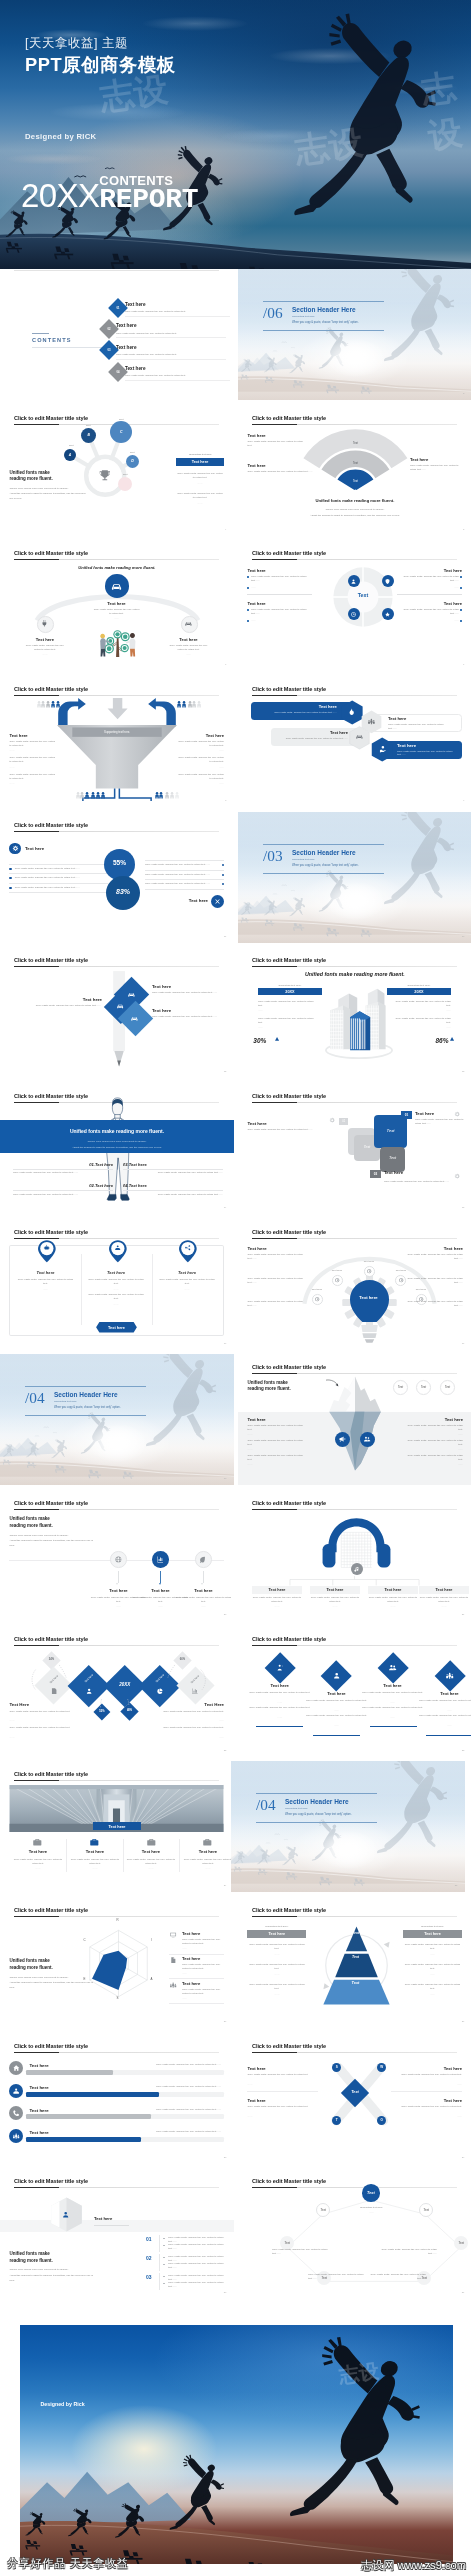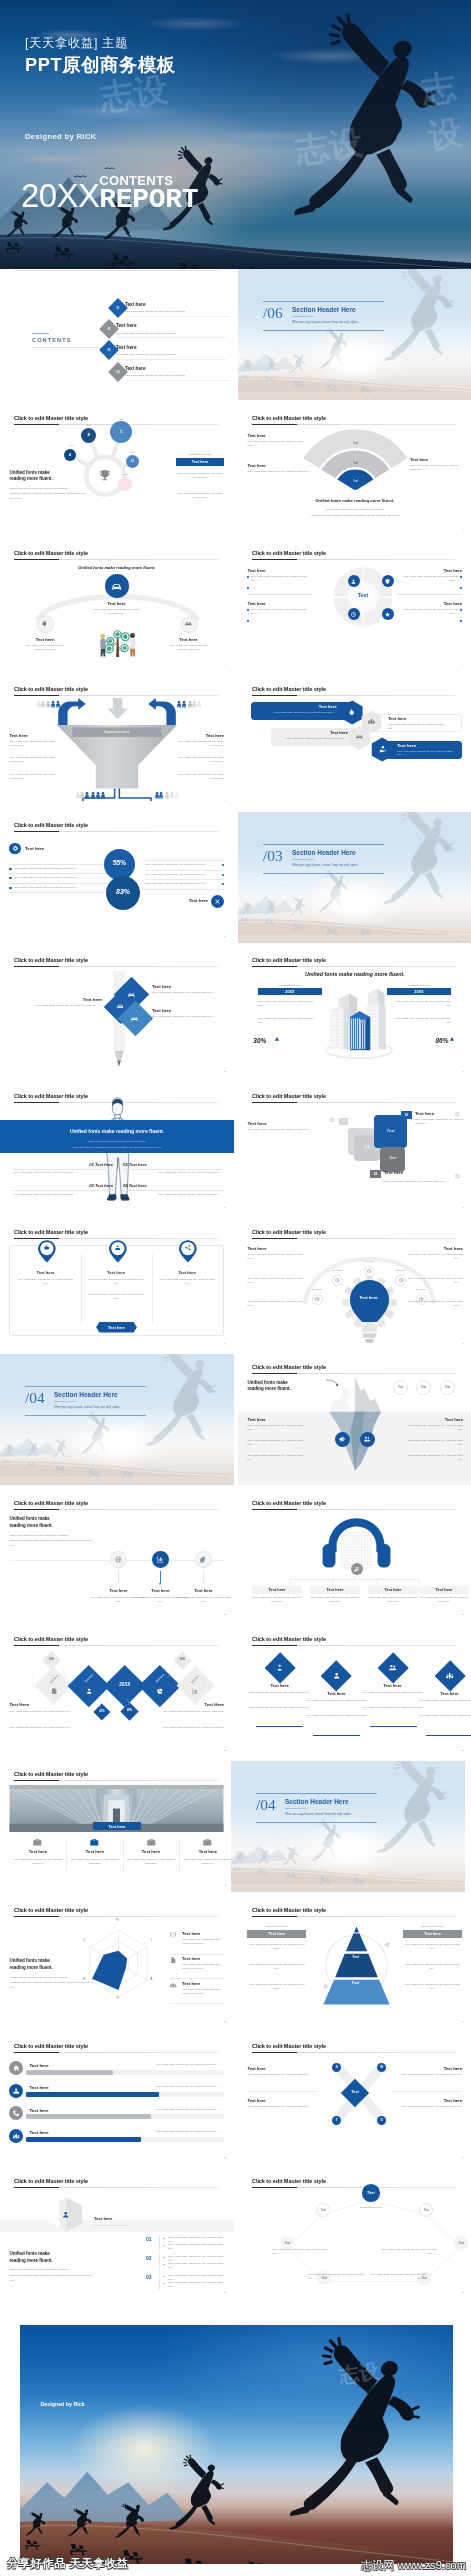--- a/index.html
+++ b/index.html
@@ -72,21 +72,21 @@
 
 .closewrap{position:relative;width:472px;height:275px;}
 .closing{position:absolute;left:19.5px;top:24px;width:433px;height:239px;overflow:hidden;background:#0d4f96;}
 .closing .sky2{position:absolute;inset:0;background:
   radial-gradient(ellipse 118px 71px at 124px 124px, rgba(255,245,220,.9), rgba(255,245,220,0) 62%),
   radial-gradient(ellipse 248px 88px at 307px 35px, rgba(120,180,230,.35), rgba(120,180,230,0) 70%),
   linear-gradient(180deg,#0a53a3 0%,#1361b0 14%,#2a79bf 28%,#5099d2 40%,#86badf 52%,#b9d2e6 62%,#d6cfcf 70%,#c9b0a6 76%,#7a4238 86%,#5d3129 100%);}
 .closing .t1{position:absolute;left:20.6px;top:15.3px;color:#fff;font-size:13.6px;font-weight:bold;line-height:1.35;letter-spacing:0.1px;}
 .closing .t2{position:absolute;left:21px;top:76px;color:#fff;font-size:5.3px;font-weight:bold;}
 .closing .wm{position:absolute;color:rgba(255,255,255,.2);font-size:20px;font-weight:bold;}
-.ftr-l{position:absolute;left:7px;bottom:4.7px;color:#fff;font-size:11.2px;font-weight:bold;letter-spacing:0.6px;
+.ftr-l{position:absolute;left:7px;bottom:4.7px;color:#fff;font-size:11.2px;font-weight:normal;letter-spacing:0.6px;
   text-shadow:0 0 0.6px #3a3a3a,0.6px 0.6px 0.6px #2b2b2b,-0.6px -0.6px 0.6px #444,0.6px -0.6px 0.6px #3a3a3a,-0.6px 0.6px 0.6px #3a3a3a;}
 .ftr-r{position:absolute;right:5.9px;bottom:3.5px;color:#fff;font-size:11.2px;
   text-shadow:0 0 0.6px #3a3a3a,0.6px 0.6px 0.6px #2b2b2b,-0.6px -0.6px 0.6px #444,0.6px -0.6px 0.6px #3a3a3a,-0.6px 0.6px 0.6px #3a3a3a;}
 </style>
 </head>
 <body>
 <div class="page">
     <div class="cover">
       <div class="sky"></div>
       <div class="clouds"></div>

